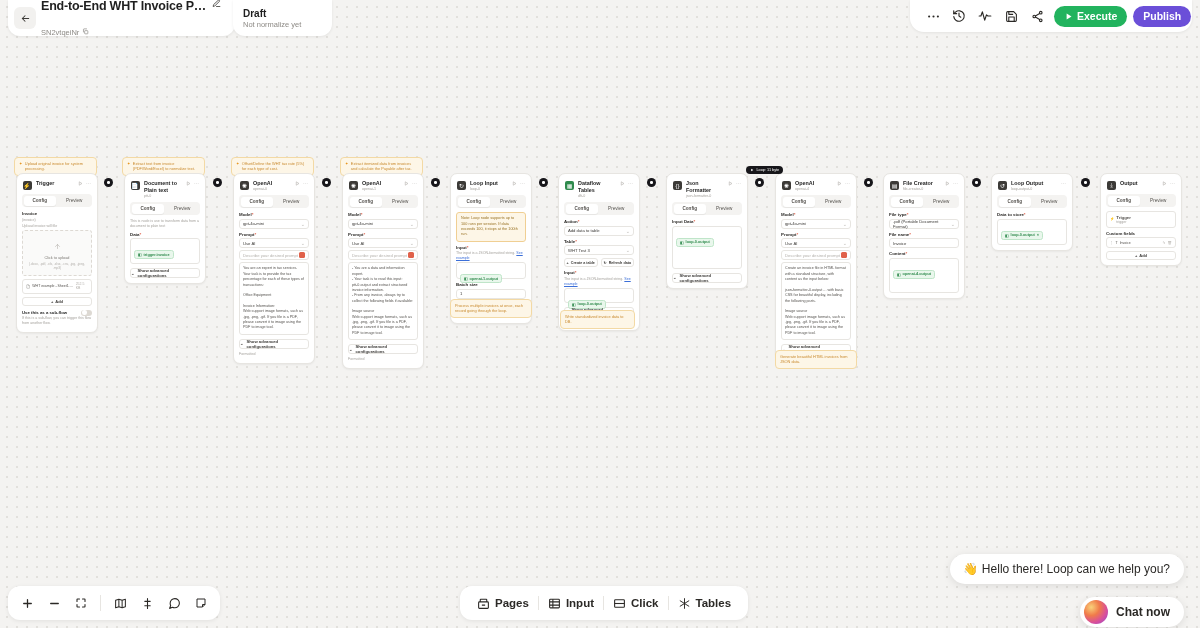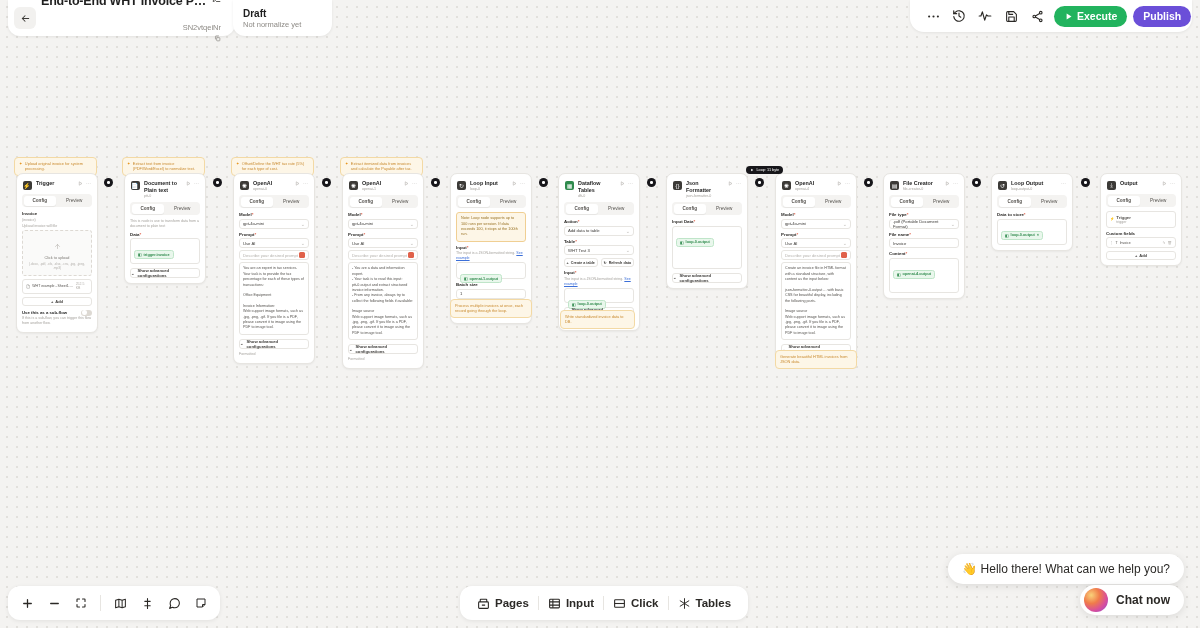--- a/index.html
+++ b/index.html
@@ -32,21 +32,21 @@
     width: 22px; height: 22px; border-radius: 6px;
     display: flex; align-items: center; justify-content: center;
     flex: none; margin-right: 5px; background: #f2f1ef;
   }
   .title-wrap { display: flex; flex-direction: column; justify-content: center; min-width: 0; }
   .title-row { display: flex; align-items: flex-start; gap: 5px; }
   .wf-title {
     font-size: 12.5px; font-weight: bold; letter-spacing: -.2px;
     white-space: nowrap; overflow: hidden; text-overflow: ellipsis; max-width: 166px;
   }
-  .wf-id-row { display: flex; align-items: flex-end; gap: 3px; margin-top: 15px; flex-direction: column; }
+  .wf-id-row { display: flex; align-items: flex-start; gap: 3px; margin-top: 15px; }
   .wf-id { font-size: 7.5px; color: #8d8a85; }
   #status-card { left: 233px; width: 99px; height: 36px; padding: 0 10px; }
   .status-main { font-size: 10px; font-weight: bold; }
   .status-sub { font-size: 7.5px; color: #8d8a85; margin-top: 1px; }
   #actions-card { left: 910px; width: 282px; height: 32px; border-radius: 0 0 14px 14px; padding: 0 6px 0 10px; gap: 0; }
   .icon-btn {
     width: 26px; height: 26px; border-radius: 7px;
     display: flex; align-items: center; justify-content: center; flex: none;
   }
   .pill {
@@ -161,21 +161,21 @@
   .divider { width: 1px; height: 14px; background: #e7e5e1; }
   .vdiv { width: 1px; height: 16px; background: #e7e5e1; margin: 0 5px; }
   
   #chat-bubble {
     position: absolute; right: 16px; bottom: 44px; background: #fff;
     border-radius: 16px; box-shadow: 0 2px 8px rgba(0,0,0,.1);
     padding: 8px 14px; font-size: 12px; color: #2b2926; display: flex; align-items: center; gap: 5px;
     z-index: 40; white-space: nowrap;
   }
   #chat-now {
-    position: absolute; right: 16px; bottom: 13px; background: #fff;
+    position: absolute; right: 16px; bottom: 1px; background: #fff;
     border-radius: 18px; box-shadow: 0 2px 8px rgba(0,0,0,.1);
     height: 30px; padding: 0 14px 0 4px; display: flex; align-items: center; gap: 8px;
     font-size: 12px; font-weight: bold; color: #2b2926; z-index: 40;
   }
   .chat-avatar {
     width: 24px; height: 24px; border-radius: 50%; flex: none;
     background: radial-gradient(circle at 30% 30%, #f9d27a 0%, #f07c4a 35%, #d94f9a 65%, #8b4ad9 100%);
   }
 </style>
 </head>
@@ -806,18 +806,18 @@
   <div class="divider"></div>
   <div class="tool-item">
     <svg width="13" height="13" viewBox="0 0 24 24" fill="none" stroke="#2b2926" stroke-width="1.8" stroke-linecap="round">
         <path d="M12 3v18M4 7l16 10M20 7L4 17"></path>
       </svg>
     <span>Tables</span>
   </div>
 </div>
 
 <div id="chat-bubble">
-  <span>👋 Hello there! What can we help you?</span>
+  <span>👋 Hello there! Loop can we help you?</span>
 </div>
 <div id="chat-now">
   <span class="chat-avatar"></span>
   <span>Chat now</span>
 </div>
 
 </body></html>

